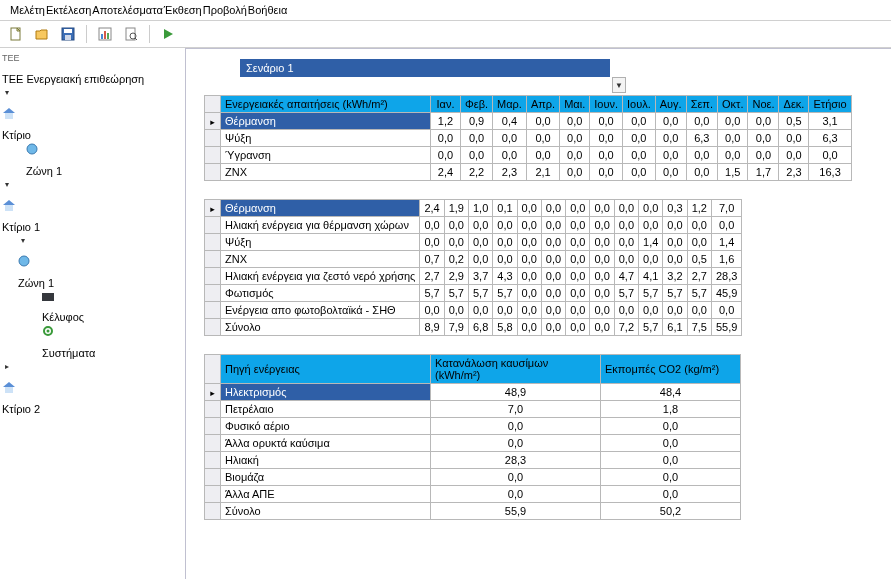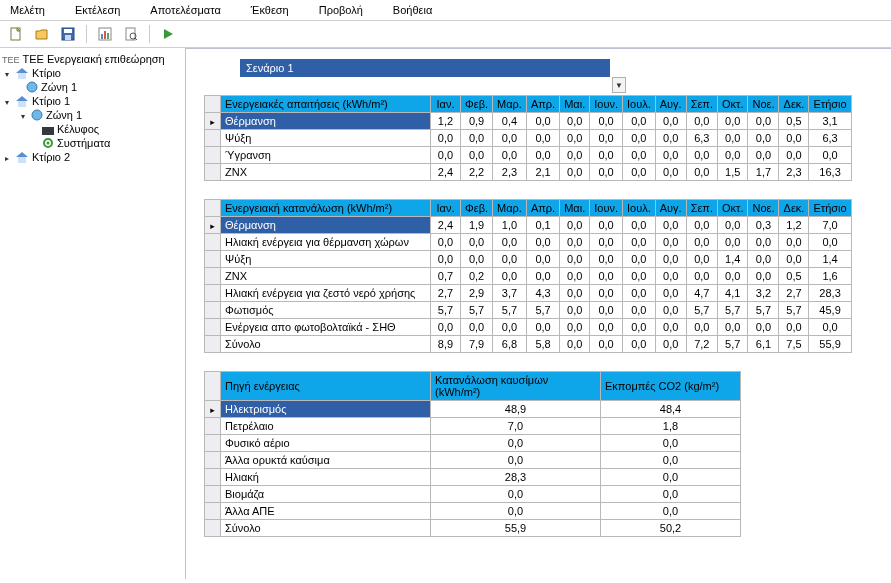--- a/index.html
+++ b/index.html
@@ -5,21 +5,21 @@
   * { box-sizing: border-box; }
   body {
     margin: 0;
     font-family: Tahoma, Verdana, sans-serif;
     font-size: 11px;
     background: #fff;
     color: #000;
   }
   .menubar {
     display: flex;
-    gap: 30px;
+    gap: 1px;
     padding: 4px 10px;
     border-bottom: 1px solid #d0d0d0;
   }
   .menubar span { cursor: default; }
   .toolbar {
     display: flex;
     gap: 6px;
     padding: 3px 6px;
     border-bottom: 1px solid #d0d0d0;
     align-items: center;
@@ -43,24 +43,25 @@
     height: calc(583px - 26px - 26px);
   }
   .tree {
     width: 186px;
     border-right: 1px solid #c0c0d0;
     padding: 4px 2px;
     overflow: auto;
   }
   .tree-node {
     display: flex;
-    align-items: flex-end;
-    gap: 3px;
+    align-items: flex-start;
+    gap: 10px;
     padding: 1px 0;
     white-space: nowrap;
+    flex-direction: column;
   }
   .tree-toggle {
     width: 10px;
     height: 10px;
     display: inline-flex;
     align-items: center;
     justify-content: center;
     font-size: 8px;
     color: #333;
     background: #fff;
@@ -332,37 +333,20 @@
             <td class="numc">1,7</td>
             <td class="numc">2,3</td>
             <td class="numc">16,3</td>
           </tr>
         </tbody>
       </table>
 
     
     <table class="grid" id="t2">
         <tbody>
-          <tr>
-            <th class="corner" style="width:16px"></th>
-            <th class="center" style="width:210px">Ενεργειακή κατανάλωση (kWh/m²)</th>
-            <th class="numc" style="width:30px">Ιαν.</th>
-            <th class="numc" style="width:30px">Φεβ.</th>
-            <th class="numc" style="width:30px">Μαρ.</th>
-            <th class="numc" style="width:30px">Απρ.</th>
-            <th class="numc" style="width:30px">Μαι.</th>
-            <th class="numc" style="width:30px">Ιουν.</th>
-            <th class="numc" style="width:30px">Ιουλ.</th>
-            <th class="numc" style="width:30px">Αυγ.</th>
-            <th class="numc" style="width:30px">Σεπ.</th>
-            <th class="numc" style="width:30px">Οκτ.</th>
-            <th class="numc" style="width:30px">Νοε.</th>
-            <th class="numc" style="width:30px">Δεκ.</th>
-            <th class="numc" style="width:40px">Ετήσιο</th>
-          </tr>
           <tr class="sel">
             <td class="rowhead"><span class="arrow-ind"></span></td>
             <td class="sel-label">Θέρμανση</td>
             <td class="numc">2,4</td>
             <td class="numc">1,9</td>
             <td class="numc">1,0</td>
             <td class="numc">0,1</td>
             <td class="numc">0,0</td>
             <td class="numc">0,0</td>
             <td class="numc">0,0</td>

